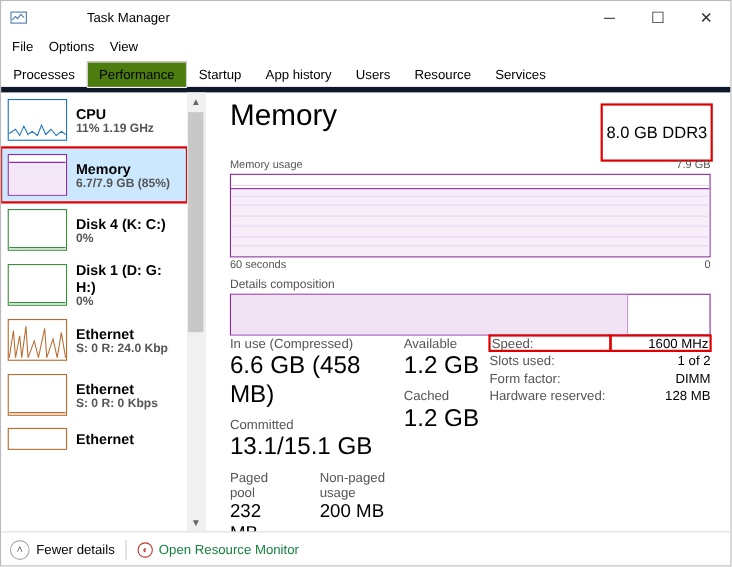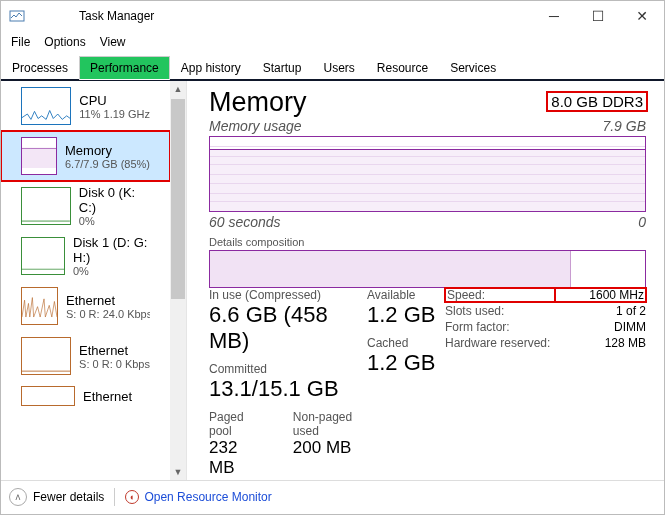--- a/index.html
+++ b/index.html
@@ -4,61 +4,61 @@
 <style>
 * { box-sizing: border-box; margin: 0; padding: 0; }
 body { font-family: "Segoe UI", Arial, sans-serif; font-size: 12px; color: #000; background: #fff; width: 665px; height: 515px; overflow: hidden; border: 1px solid #bbb; }
 .titlebar { height: 30px; display: flex; align-items: center; padding: 0 0 0 8px; }
 .titlebar .icon { width: 16px; height: 16px; margin-right: 6px; }
 .titlebar .title { flex: 1; font-size: 12px; margin-left: 48px; }
 .winbtns { display: flex; }
 .winbtn { width: 44px; height: 30px; display: flex; align-items: center; justify-content: center; font-size: 14px; color: #333; }
 .menubar { display: flex; padding: 2px 6px; font-size: 12px; }
 .menubar div { padding: 2px 10px 2px 4px; }
-.tabs { display: flex; border-bottom: 2px solid #0f172a; margin-top: 2px; }
+.tabs { display: flex; border-bottom: 5px solid #0f172a; margin-top: 2px; }
 .tab { padding: 4px 10px; border: 1px solid transparent; font-size: 12px; position: relative; top: 1px; }
-.tab.active { border: 1px solid #ccc; border-bottom: 1px solid #fff; background: #22c55e; }
+.tab.active { border: 1px solid #ccc; border-bottom: 1px solid #fff; background: #4d7c0f; }
 .main { display: flex; height: 399px; }
 .sidebar { width: 186px; display: flex; border-right: 1px solid #e5e5e5; }
 .sidelist { flex: 1; overflow: hidden; }
-.sideitem { display: flex; align-items: center; height: 50px; padding: 4px 20px; }
+.sideitem { display: flex; align-items: center; height: 50px; padding: 4px 6px; font-weight: bold; }
 .sideitem.sel { background: #cce8ff; outline: 2px solid #e00000; outline-offset: -1px; }
 .thumb { width: 54px; height: 38px; border: 1px solid #999; margin-right: 8px; position: relative; background: #fff; }
 .thumb svg { width: 100%; height: 100%; display: block; }
 .side-title { font-size: 13px; }
 .side-sub { font-size: 11px; color: #555; white-space: nowrap; overflow: hidden; text-overflow: clip; }
 .scrollbar { width: 16px; background: #f0f0f0; display: flex; flex-direction: column; align-items: center; }
 .sb-btn { width: 16px; height: 16px; display: flex; align-items: center; justify-content: center; color: #666; font-size: 9px; }
 .sb-thumb { width: 14px; background: #c8c8c8; margin-top: 2px; }
 .detail { flex: 1; padding: 6px 18px 0 22px; overflow: hidden; }
 .dhead { display: flex; align-items: flex-start; justify-content: space-between; }
 .dtitle { font-size: 27px; font-weight: 400; }
-.cap { font-size: 15px; outline: 2px solid #e00000; padding: 0 3px; margin-top: 6px; }
+.cap { font-size: 15px; outline: 2px solid #e00000; padding: 16px 3px; margin-top: 6px; }
 .label { font-size: 11px; color: #555; margin-top: 6px; }
-.graph-row { display: flex; justify-content: space-between; font-size: 14px; color: #555; font-style: italic; }
+.graph-row { display: flex; justify-content: space-between; font-size: 10px; color: #555; }
 .graph { border: 1px solid #8b2aa0; height: 76px; margin-top: 2px; position: relative; overflow: hidden; }
 .graph-lines { position: absolute; inset: 0; }
 .graph-lines div { position: absolute; left: 0; right: 0; border-top: 1px solid #e9d6ee; }
 .usage-fill { position: absolute; left: 0; right: 0; top: 13px; bottom: 0; background: #f7eef9; }
 .usage-line { position: absolute; left: 0; right: 0; top: 12px; border-top: 1px solid #8b2aa0; }
 .comp { border: 1px solid #8b2aa0; height: 38px; margin-top: 2px; display: flex; }
 .comp .used { background: #f1e2f4; flex: 0 0 83%; border-right: 1px solid #c89bd0; }
 .stats { display: flex; align-items: flex-start; }
 .stcol { }
 .lbl { font-size: 12px; color: #555; }
 .val { font-size: 22px; margin-bottom: 8px; }
 .kv { display: grid; grid-template-columns: 110px auto; font-size: 12px; row-gap: 2px; }
 .kv .k { color: #555; }
 .kv .v { text-align: right; }
 .speed-row { outline: 2px solid #e00000; outline-offset: -1px; padding: 0 2px; }
 .footer { border-top: 1px solid #ddd; height: 33px; display: flex; align-items: center; padding: 0 8px; font-size: 12px; }
 .chev { width: 18px; height: 18px; border: 1px solid #aaa; border-radius: 50%; display: flex; align-items: center; justify-content: center; margin-right: 6px; font-size: 10px; color: #666; }
 .divider { width: 1px; height: 18px; background: #ccc; margin: 0 10px; }
 .rm-icon { width: 14px; height: 14px; border: 1px solid #c0392b; border-radius: 50%; margin-right: 5px; display: flex; align-items: center; justify-content: center; color: #c0392b; font-size: 9px; }
-.link { color: #1d4ed8; }
+.link { color: #15803d; }
 </style>
 </head>
 <body>
 
 <div class="titlebar">
   <span class="icon">
     <svg viewBox="0 0 16 16">
         <rect x="1" y="3" width="14" height="10" fill="none" stroke="#4a7db0"></rect>
         <polyline points="2,10 5,7 7,9 10,5 13,8" fill="none" stroke="#4a7db0"></polyline>
       </svg>
@@ -73,22 +73,22 @@
 
 <div class="menubar">
   <div>File</div>
   <div>Options</div>
   <div>View</div>
 </div>
 
 <div class="tabs">
   <div class="tab">Processes</div>
   <div class="tab active">Performance</div>
+  <div class="tab">Startup</div>
   <div class="tab">App history</div>
-  <div class="tab">Startup</div>
   <div class="tab">Users</div>
   <div class="tab">Resource</div>
   <div class="tab">Services</div>
 </div>
 
 <div class="main">
   <div class="sidebar">
     <div class="sidelist">
       <div class="sideitem">
         <div class="thumb" style="border-color:#1c74bc">
@@ -113,21 +113,21 @@
             <div class="side-sub">6.7/7.9 GB (85%)</div>
           </div>
       </div>
       <div class="sideitem">
         <div class="thumb" style="border-color:#3a8f3a">
             <svg viewBox="0 0 54 38">
               <line x1="0" y1="36" x2="54" y2="36" stroke="#3a8f3a"></line>
             </svg>
           </div>
         <div style="max-width:84px">
-            <div class="side-title">Disk 0 (K: C:)</div>
+            <div class="side-title">Disk 4 (K: C:)</div>
             <div class="side-sub">0%</div>
           </div>
       </div>
       <div class="sideitem">
         <div class="thumb" style="border-color:#3a8f3a">
             <svg viewBox="0 0 54 38">
               <line x1="0" y1="36" x2="54" y2="36" stroke="#3a8f3a"></line>
             </svg>
           </div>
         <div style="max-width:84px">
@@ -208,21 +208,21 @@
         <div class="lbl">In use (Compressed)</div>
         <div class="val">6.6 GB (458 MB)</div>
         <div class="lbl">Committed</div>
         <div class="val">13.1/15.1 GB</div>
         <div style="display:flex;gap:33px">
           <div>
               <div class="lbl">Paged pool</div>
               <div class="val" style="font-size:17px">232 MB</div>
             </div>
           <div>
-              <div class="lbl">Non-paged used</div>
+              <div class="lbl">Non-paged usage</div>
               <div class="val" style="font-size:17px">200 MB</div>
             </div>
         </div>
       </div>
       <div class="stcol" style="width:78px">
         <div class="lbl">Available</div>
         <div class="val">1.2 GB</div>
         <div class="lbl">Cached</div>
         <div class="val">1.2 GB</div>
       </div>

